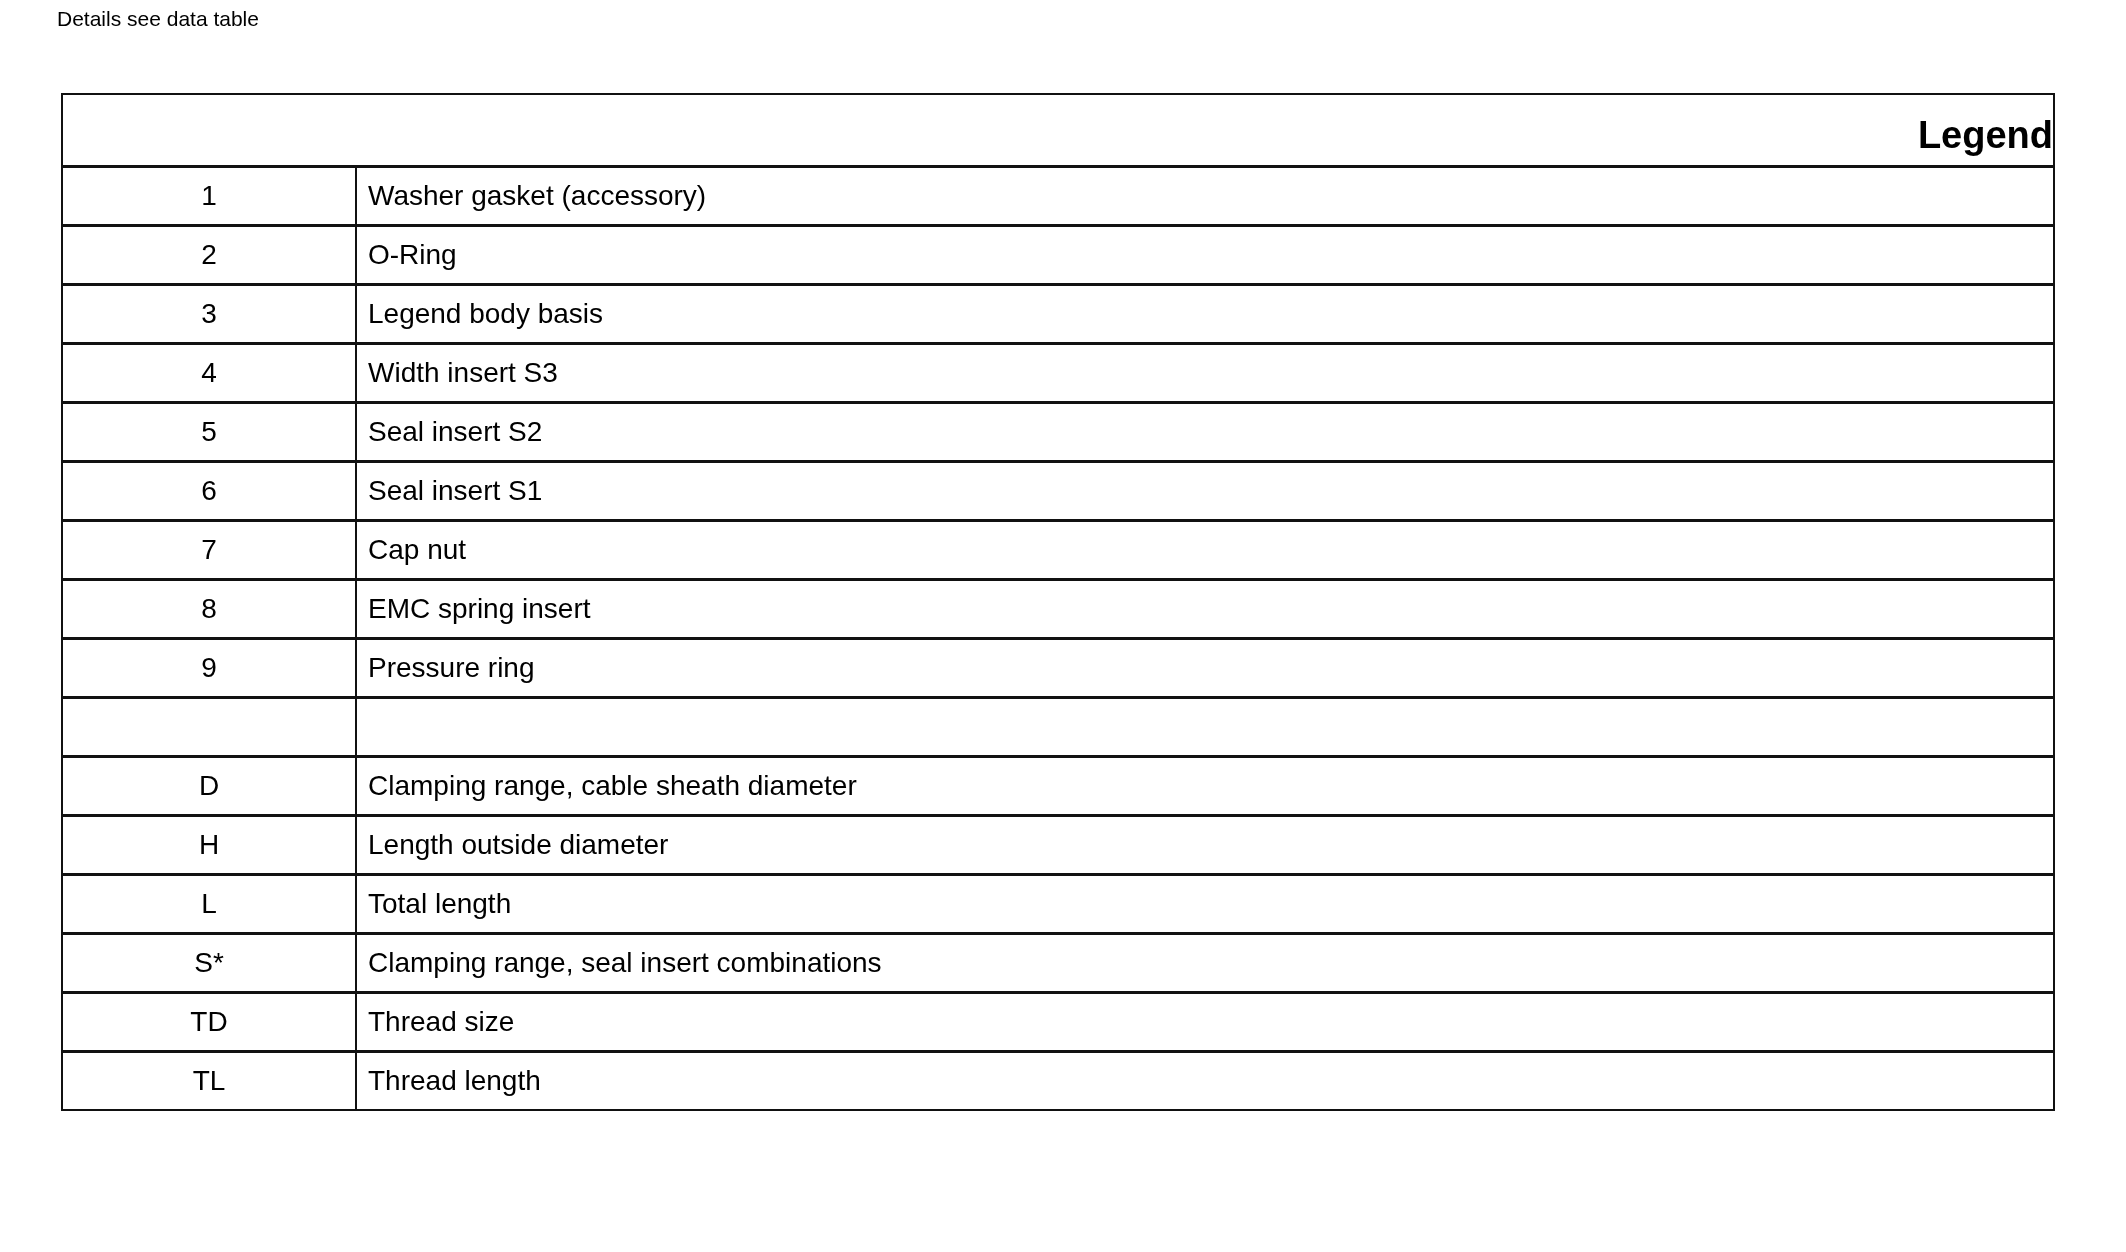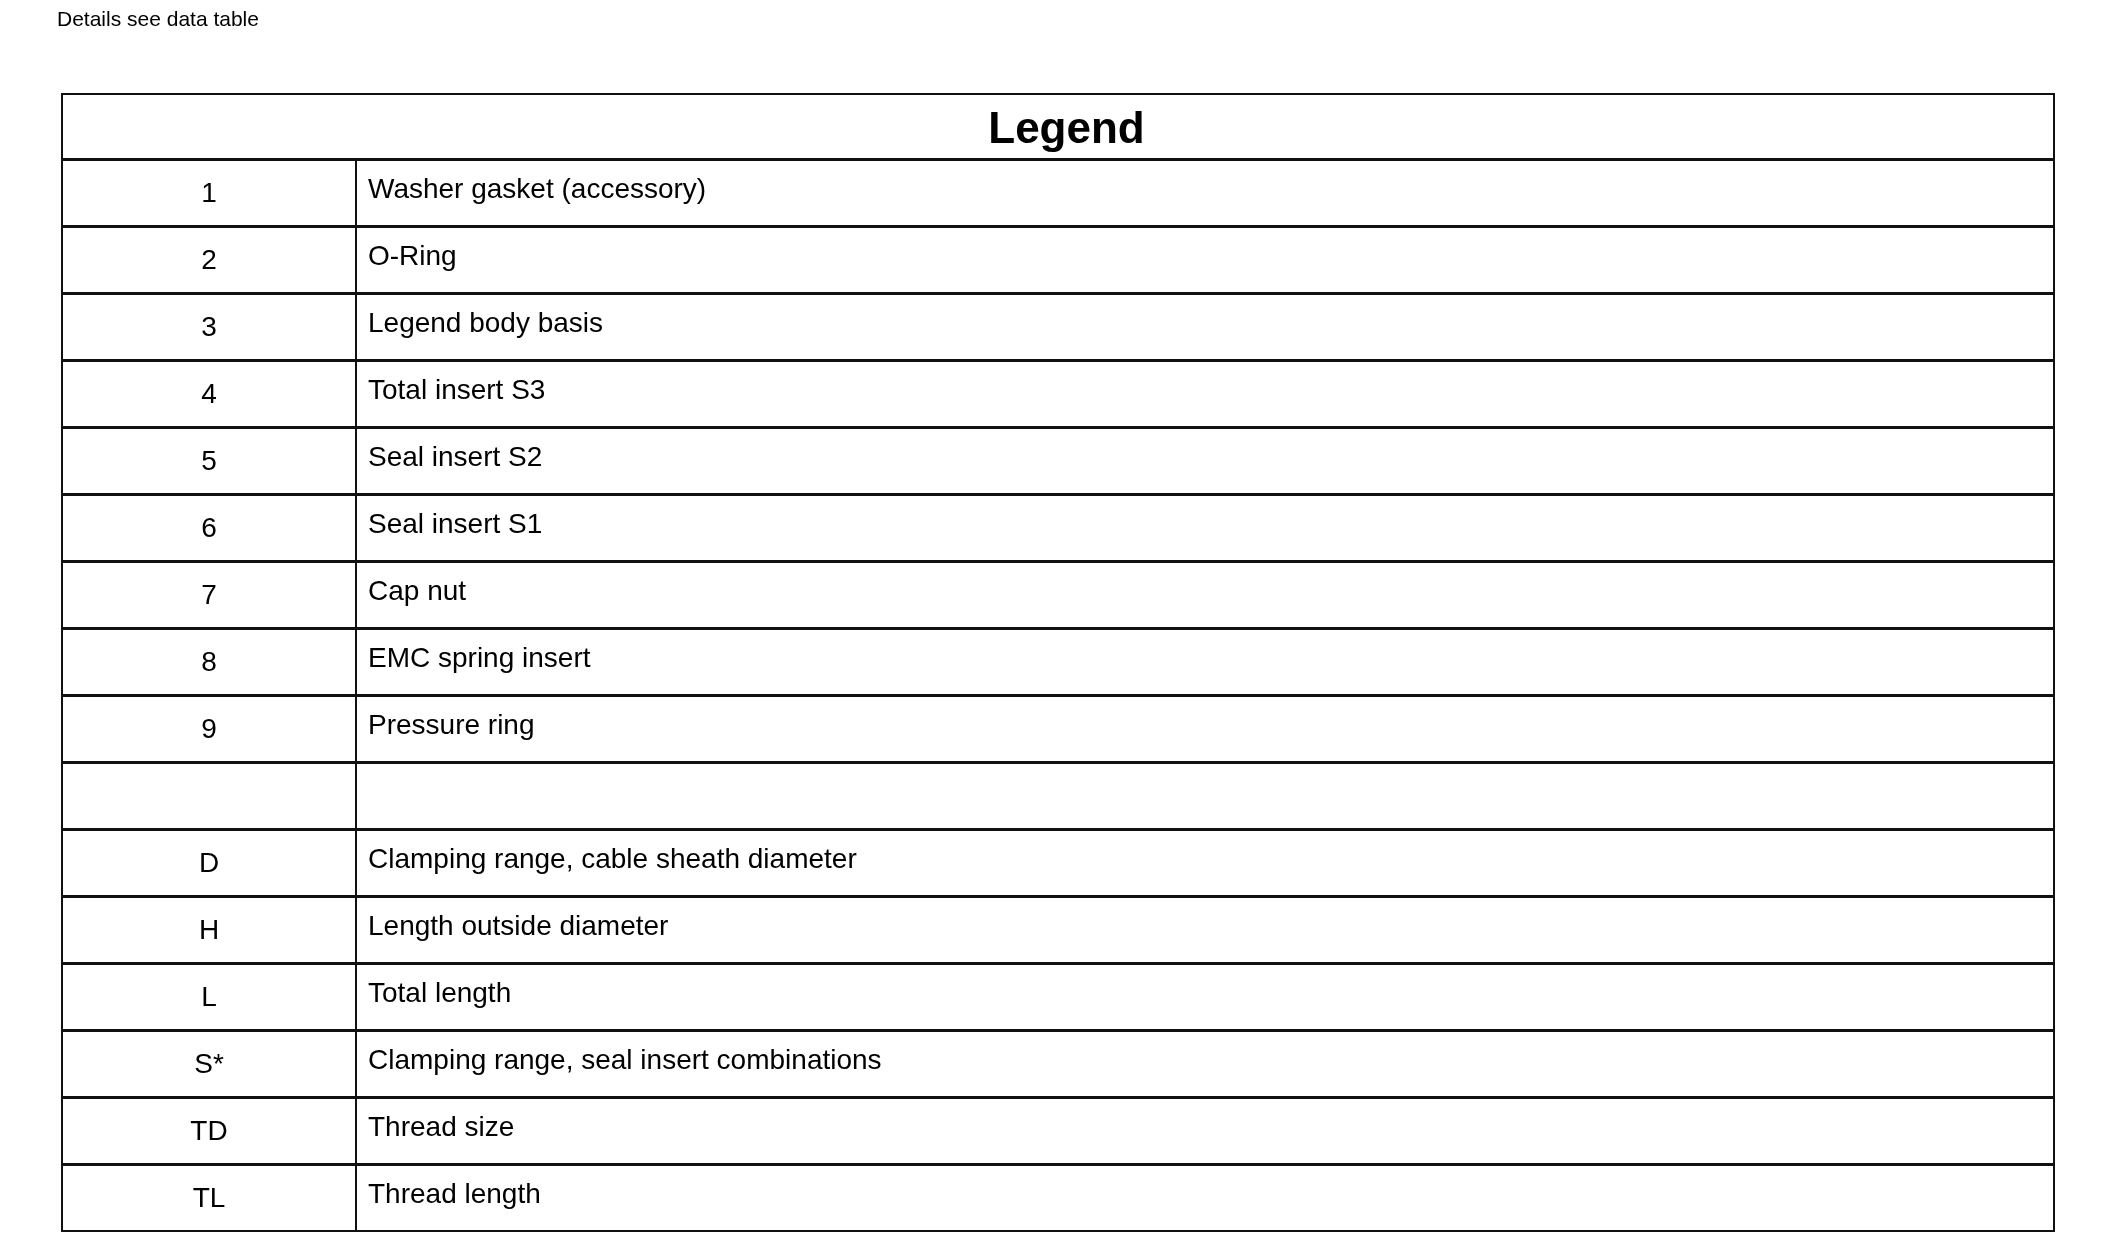--- a/index.html
+++ b/index.html
@@ -29,25 +29,25 @@
     left: 61px;
     top: 93px;
     width: 1994px;
     table-layout: fixed;
     border-collapse: collapse;
     border: 2px solid #111111;
     background: #ffffff;
   }
   table.legend th.title-cell {
     height: 60px;
-    text-align: center;
+    text-align: right;
     vertical-align: middle;
-    font-size: 44px;
+    font-size: 38px;
     font-weight: bold;
-    padding: 3px 0 0 17px;
+    padding: 10px 0 0 17px;
     border-bottom: 3px solid #111111;
   }
   table.legend tr.data-row {
     border-top: 3px solid #111111;
   }
   table.legend td {
     height: 56px;
     vertical-align: middle;
     font-size: 28px;
     font-weight: normal;
@@ -55,21 +55,21 @@
     white-space: nowrap;
   }
   table.legend td.code-cell {
     width: 294px;
     text-align: center;
     border-right: 2px solid #111111;
     padding: 0;
   }
   table.legend td.desc-cell {
     text-align: left;
-    padding: 0 0 8px 11px;
+    padding: 0 0 0 11px;
   }
 </style>
 </head>
 <body>
 
 <div class="note">Details see data table</div>
 
 <table class="legend">
   <colgroup>
     <col style="width:294px">
@@ -88,21 +88,21 @@
     <tr class="data-row">
       <td class="code-cell">2</td>
       <td class="desc-cell">O-Ring</td>
     </tr>
     <tr class="data-row">
       <td class="code-cell">3</td>
       <td class="desc-cell">Legend body basis</td>
     </tr>
     <tr class="data-row">
       <td class="code-cell">4</td>
-      <td class="desc-cell">Total insert S3</td>
+      <td class="desc-cell">Width insert S3</td>
     </tr>
     <tr class="data-row">
       <td class="code-cell">5</td>
       <td class="desc-cell">Seal insert S2</td>
     </tr>
     <tr class="data-row">
       <td class="code-cell">6</td>
       <td class="desc-cell">Seal insert S1</td>
     </tr>
     <tr class="data-row">

